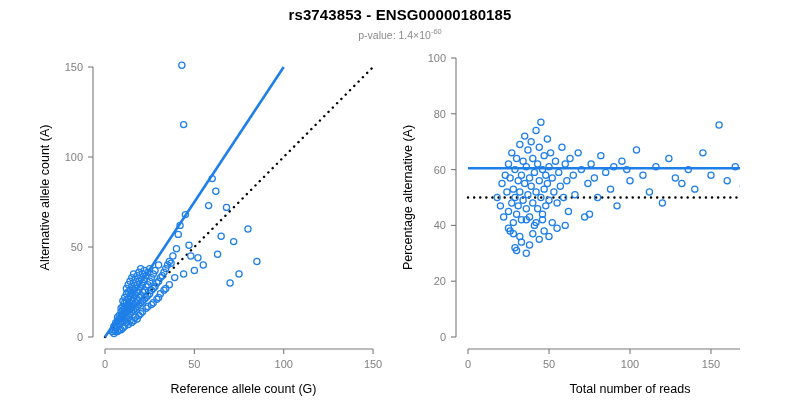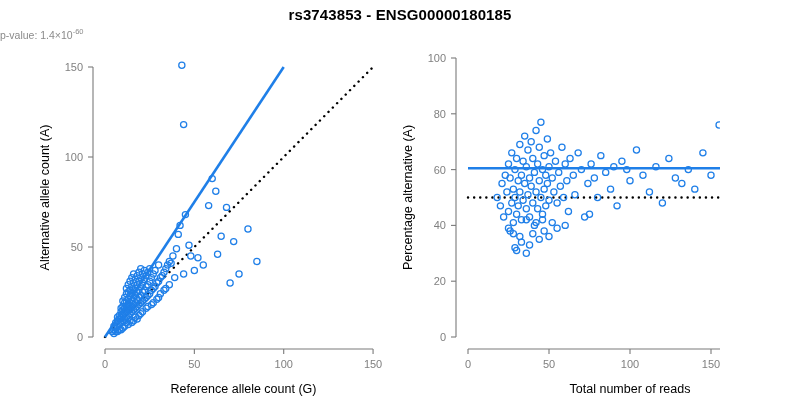--- a/index.html
+++ b/index.html
@@ -7,37 +7,39 @@
     padding: 0;
     background: #ffffff;
   }
   #page {
     position: relative;
     width: 720px;
     height: 400px;
     background: #ffffff;
     font-family: "Liberation Sans", sans-serif;
     overflow: hidden;
+    padding-left: 20px;
   }
   #title {
     position: absolute;
     top: 6px;
     left: 0;
     width: 800px;
     text-align: center;
     font-size: 15px;
     font-weight: bold;
     color: #000000;
     letter-spacing: 0.1px;
   }
   #subtitle {
     position: absolute;
     top: 27px;
     left: 0;
     width: 800px;
+    text-align: center;
     font-size: 10.5px;
     color: #8a8a8a;
   }
   #subtitle sup {
     font-size: 7.5px;
     vertical-align: super;
   }
   .panel {
     position: absolute;
     top: 0;

